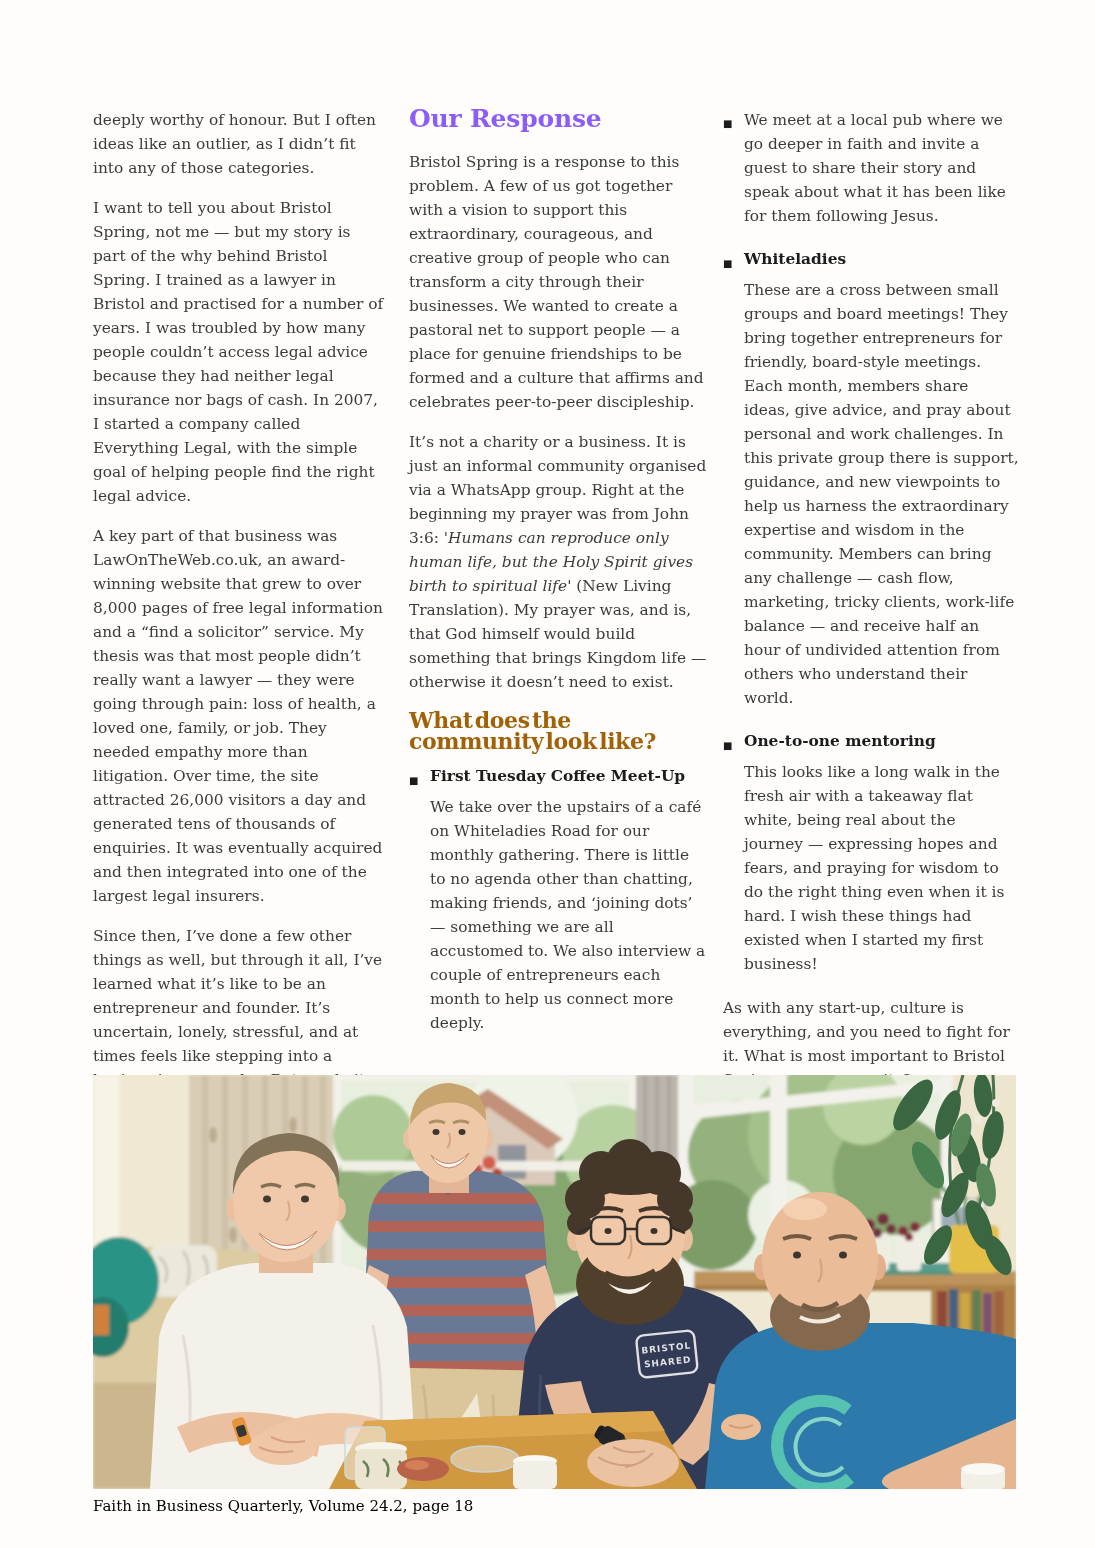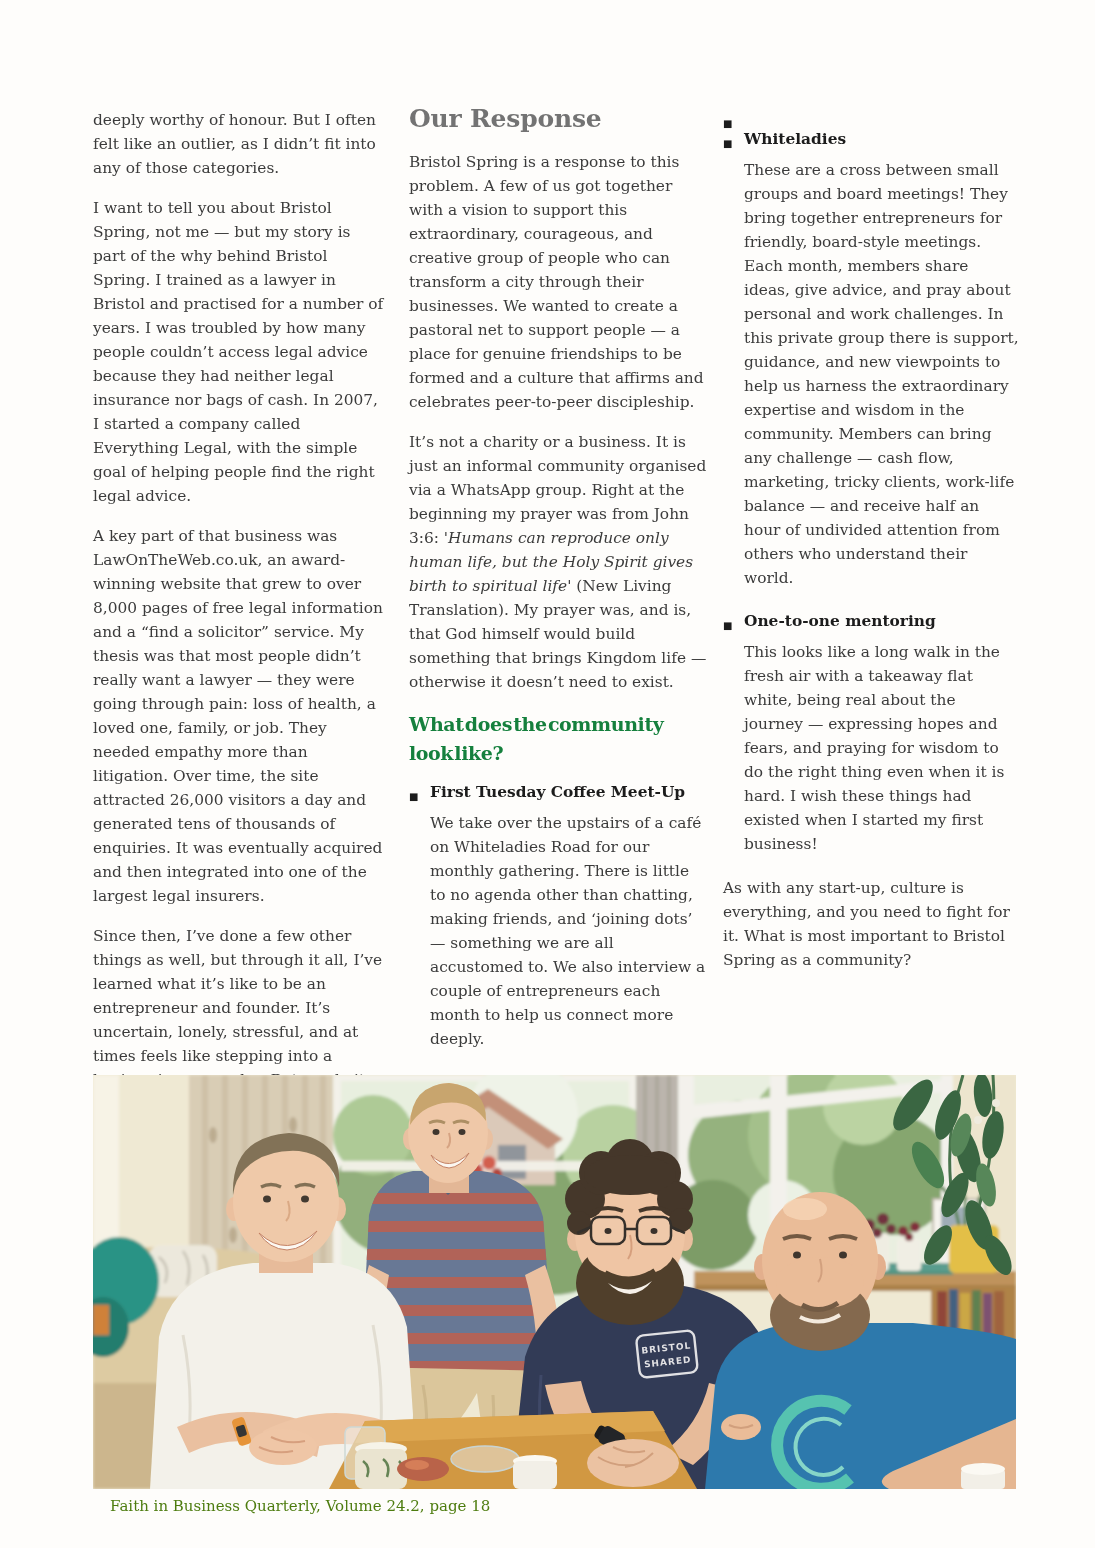--- a/index.html
+++ b/index.html
@@ -10,72 +10,73 @@
     color:#3b3b3b;
     -webkit-font-smoothing:antialiased;
   }
   .page{position:absolute;inset:0;overflow:hidden;}
   .col{position:absolute;font-size:15.4px;line-height:24px;text-align:left;}
   .col1{left:93px;top:108px;width:294px;}
   .col2{left:409px;top:104px;width:298px;}
   .col3{left:723px;top:108px;width:296px;}
   .col p{margin:0 0 16px 0;}
   h2.section-heading{
-    font-size:25px;line-height:30px;font-weight:bold;color:#737373;
+    font-size:25px;line-height:30px;font-weight:bold;color:#8b5cf6;
     margin:0 0 16px 0;letter-spacing:-.2px;
   }
   h3.sub-heading{
-    font-size:19px;line-height:29px;font-weight:bold;color:#15803d;
+    font-size:22px;line-height:21px;font-weight:bold;color:#a16207;
     margin:8px 0 13px 0;word-spacing:-5px;letter-spacing:-.4px;
   }
   em.scripture{font-style:italic;}
   .bullet{position:relative;padding-left:21px;margin:0 0 20px 0;}
   .bullet .sq{
     position:absolute;left:0;top:4px;font-size:10px;color:#1c1c1c;
     font-family:"DejaVu Sans","Liberation Sans",sans-serif;
   }
   .bullet-title{font-weight:bold;color:#1c1c1c;margin:0 0 7px 0;line-height:23px;}
   .bullet-body{margin:0;}
   .closing{margin-top:23px;}
   figure.photo{
     position:absolute;left:93px;top:1075px;width:923px;height:414px;
     margin:0;padding:0;overflow:hidden;background:#efe8d2;z-index:5;
   }
   figure.photo svg{display:block;width:923px;height:414px;}
   .footer{
-    position:absolute;left:110px;top:1496px;font-size:15px;line-height:20px;color:#4d7c0f;
+    position:absolute;left:93px;top:1496px;font-size:15px;line-height:20px;color:#000000;
   }
 </style>
 </head>
 <body>
 
 <div class="page">
 
   <section class="col col1">
-    <p>deeply worthy of honour. But I often felt like an outlier, as I didn’t fit into any of those categories.</p>
+    <p>deeply worthy of honour. But I often ideas like an outlier, as I didn’t fit into any of those categories.</p>
     <p>I want to tell you about Bristol Spring, not me — but my story is part of the why behind Bristol Spring. I trained as a lawyer in Bristol and practised for a number of years. I was troubled by how many people couldn’t access legal advice because they had neither legal insurance nor bags of cash. In 2007, I started a company called Everything Legal, with the simple goal of helping people find the right legal advice.</p>
     <p>A key part of that business was LawOnTheWeb.co.uk, an award-winning website that grew to over 8,000 pages of free legal information and a “find a solicitor” service. My thesis was that most people didn’t really want a lawyer — they were going through pain: loss of health, a loved one, family, or job. They needed empathy more than litigation. Over time, the site attracted 26,000 visitors a day and generated tens of thousands of enquiries. It was eventually acquired and then integrated into one of the largest legal insurers.</p>
     <p>Since then, I’ve done a few other things as well, but through it all, I’ve learned what it’s like to be an entrepreneur and founder. It’s uncertain, lonely, stressful, and at times feels like stepping into a boxing ring every day. But we do it because we care about solving tricky problems, and the drive to be an agent of change outweighs the risk.</p>
   </section>
 
   <section class="col col2">
     <h2 class="section-heading">Our Response</h2>
     <p>Bristol Spring is a response to this problem. A few of us got together with a vision to support this extraordinary, courageous, and creative group of people who can transform a city through their businesses. We wanted to create a pastoral net to support people — a place for genuine friendships to be formed and a culture that affirms and celebrates peer-to-peer discipleship.</p>
     <p><span>It’s not a charity or a business. It is just an informal community organised via a WhatsApp group. Right at the beginning my prayer was from John 3:6: '</span><em class="scripture">Humans can reproduce only human life, but the Holy Spirit gives birth to spiritual life</em><span>' (New Living Translation). My prayer was, and is, that God himself would build something that brings Kingdom life — otherwise it doesn’t need to exist.</span></p>
     <h3 class="sub-heading">What does the community look like?</h3>
     <div class="bullet">
       <span class="sq">■</span>
       <div class="bullet-title">First Tuesday Coffee Meet-Up</div>
       <p class="bullet-body">We take over the upstairs of a café on Whiteladies Road for our monthly gathering. There is little to no agenda other than chatting, making friends, and ‘joining dots’ — something we are all accustomed to. We also interview a couple of entrepreneurs each month to help us connect more deeply.</p>
     </div>
   </section>
 
   <section class="col col3">
     <div class="bullet">
       <span class="sq">■</span>
+      <p class="bullet-body">We meet at a local pub where we go deeper in faith and invite a guest to share their story and speak about what it has been like for them following Jesus.</p>
     </div>
     <div class="bullet">
       <span class="sq">■</span>
       <div class="bullet-title">Whiteladies</div>
       <p class="bullet-body">These are a cross between small groups and board meetings! They bring together entrepreneurs for friendly, board-style meetings. Each month, members share ideas, give advice, and pray about personal and work challenges. In this private group there is support, guidance, and new viewpoints to help us harness the extraordinary expertise and wisdom in the community. Members can bring any challenge — cash flow, marketing, tricky clients, work-life balance — and receive half an hour of undivided attention from others who understand their world.</p>
     </div>
     <div class="bullet">
       <span class="sq">■</span>
       <div class="bullet-title">One-to-one mentoring</div>
       <p class="bullet-body">This looks like a long walk in the fresh air with a takeaway flat white, being real about the journey — expressing hopes and fears, and praying for wisdom to do the right thing even when it is hard. I wish these things had existed when I started my first business!</p>

